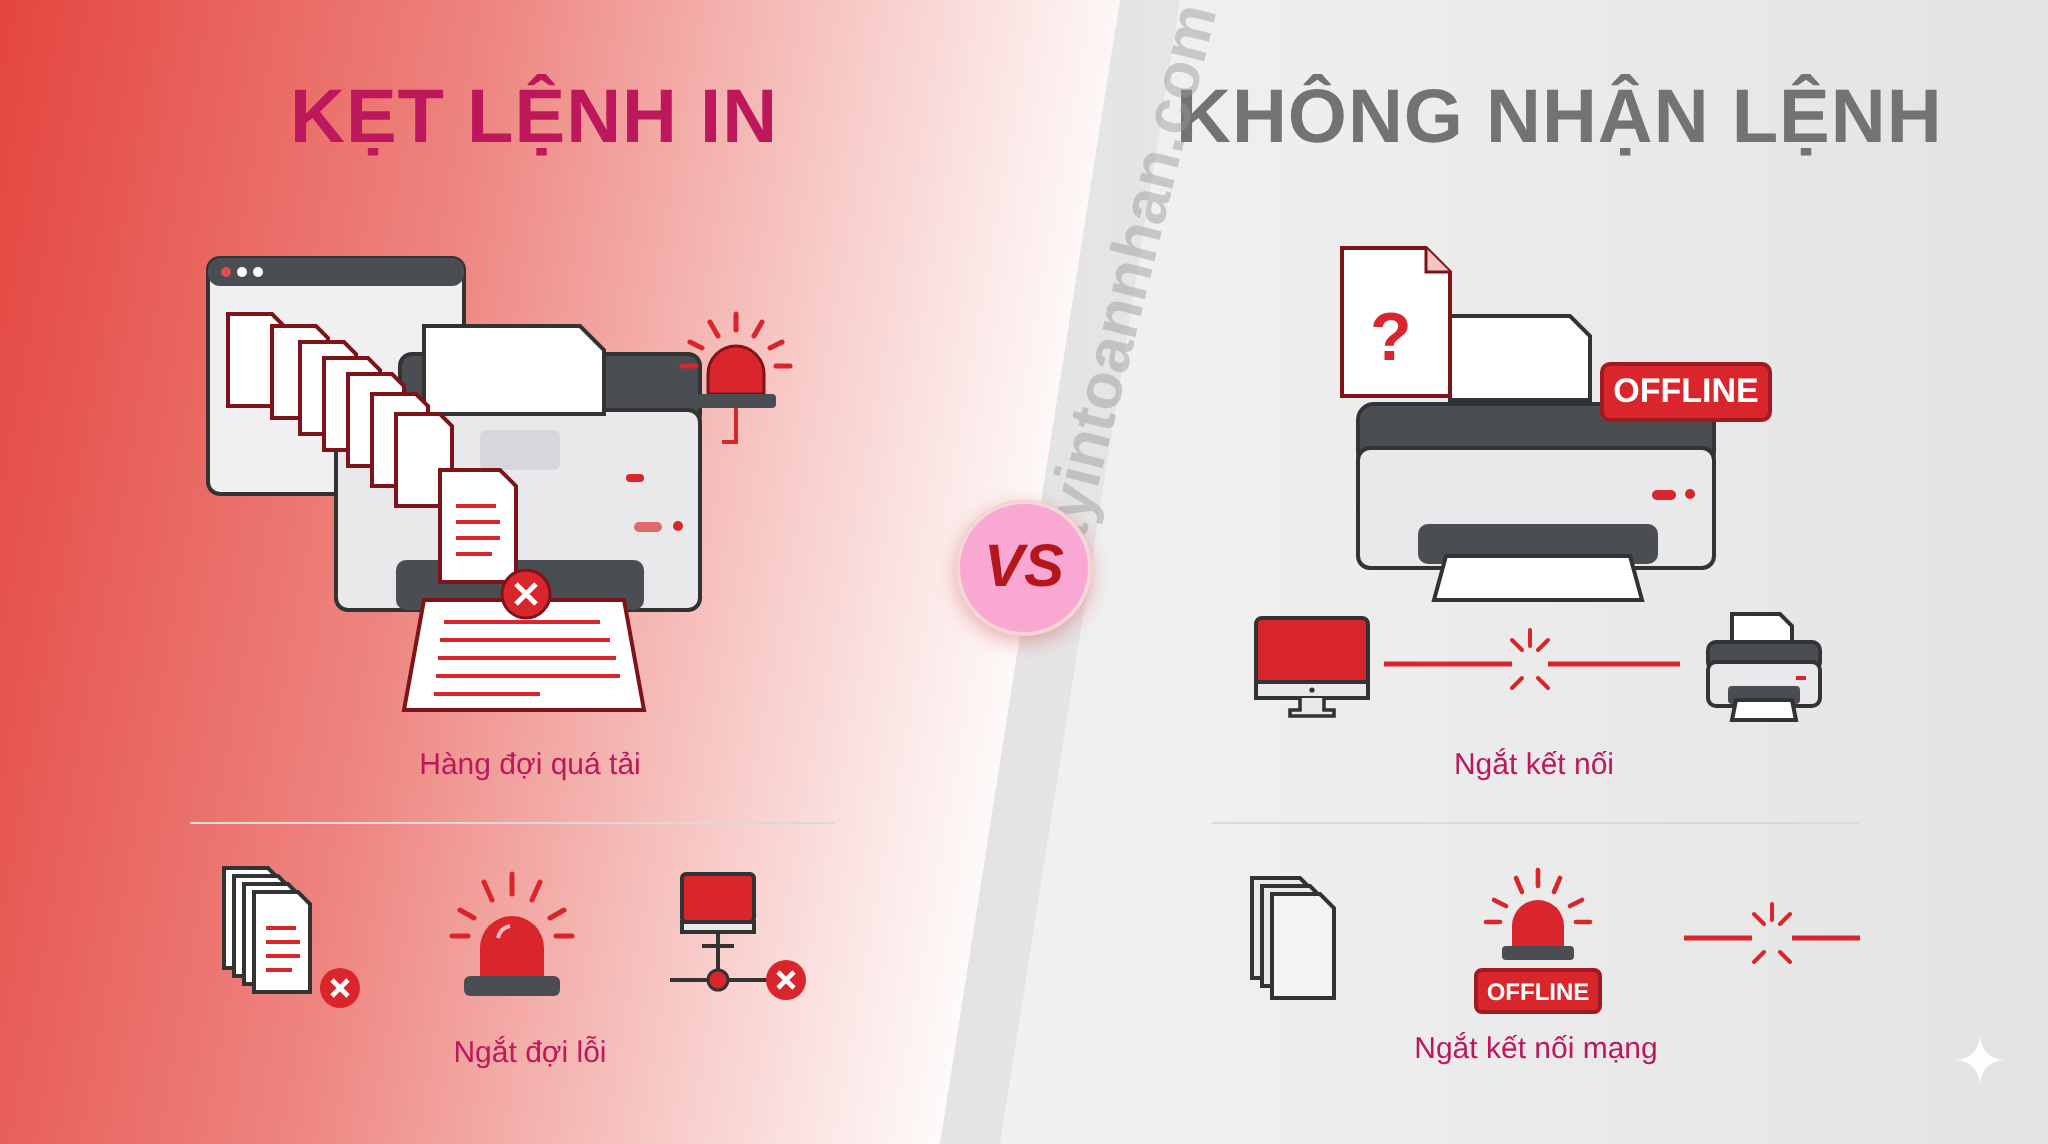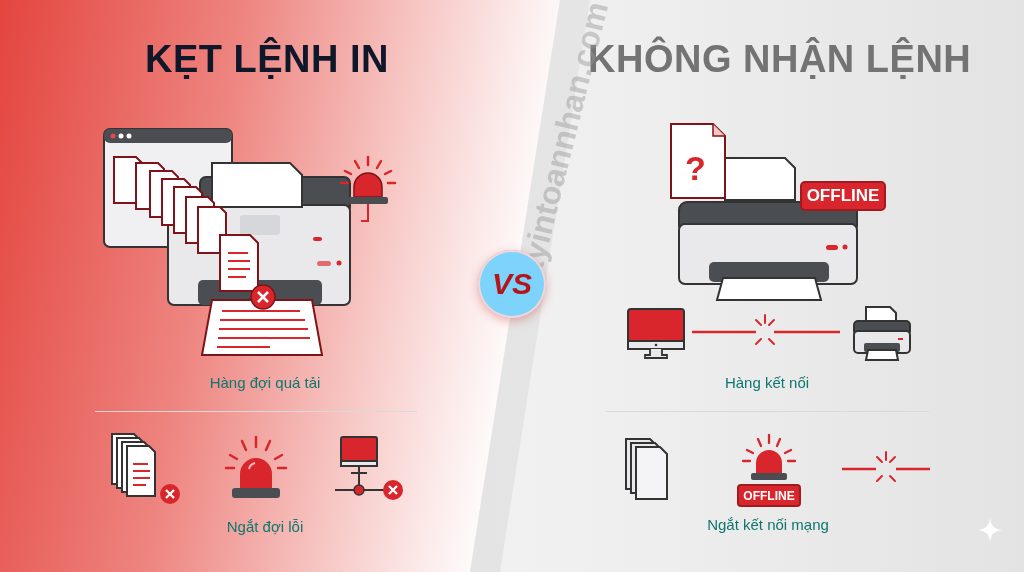--- a/index.html
+++ b/index.html
@@ -10,32 +10,32 @@
     background: linear-gradient(100deg, #e4453f 0%, #ee8580 22%, #f7c9c6 38%, #fbe9e8 46%, #ffffff 52%);
     clip-path: polygon(0 0, 560px 0, 470px 572px, 0 572px); }
   .bg-right { position:absolute; left:0; top:0; width:100%; height:100%;
     background: linear-gradient(90deg, #f7f7f7 0%, #efefef 60%, #e3e3e3 100%);
     clip-path: polygon(560px 0, 1024px 0, 1024px 572px, 470px 572px); }
   .divider-shadow { position:absolute; left:0; top:0; width:100%; height:100%;
     background: linear-gradient(90deg, rgba(0,0,0,0.10), rgba(0,0,0,0));
     clip-path: polygon(560px 0, 590px 0, 500px 572px, 470px 572px); }
 
   .title { position:absolute; top:38px; font-weight:bold; font-size:38px; letter-spacing:0.5px; }
-  .title-left { left:145px; color:#0f172a; }
+  .title-left { left:145px; color:#be185d; }
   .title-right { left:588px; color:#737373; }
 
-  .label { position:absolute; font-size:15px; color:#0f766e; text-align:center; }
+  .label { position:absolute; font-size:15px; color:#be185d; text-align:center; }
   .hr { position:absolute; height:1px; background:#d9d9d9; }
 
   .watermark { position:absolute; left:505px; top:300px; transform-origin:left top;
     transform: rotate(-76deg); font-size:32px; font-weight:bold; color:rgba(150,150,150,0.45);
     white-space:nowrap; }
 
   .vs { position:absolute; left:478px; top:250px; width:68px; height:68px; border-radius:50%;
-    background:#7dd3fc; box-shadow:0 3px 10px rgba(200,40,40,0.35), inset 0 0 0 2px #f3d6d5;
+    background:#f9a8d4; box-shadow:0 3px 10px rgba(200,40,40,0.35), inset 0 0 0 2px #f3d6d5;
     display:flex; align-items:center; justify-content:center;
     font-weight:bold; font-style:italic; font-size:30px; color:#b5161c; }
 
   .sparkle { position:absolute; left:978px; top:518px; width:24px; height:24px; }
   svg { position:absolute; overflow:visible; }
 </style>
 </head>
 <body>
 
 <div class="bg">
@@ -202,21 +202,21 @@
 </svg>
 <svg style="left:850px;top:305px" width="65" height="60">
   <path d="M16 2 h24 l6 6 v12 h-30 z" fill="#fff" stroke="#333" stroke-width="2"></path>
   <rect x="4" y="16" width="56" height="14" rx="4" fill="#4a4d52" stroke="#333" stroke-width="2"></rect>
   <rect x="4" y="26" width="56" height="22" rx="4" fill="#e9e9ec" stroke="#333" stroke-width="2"></rect>
   <rect x="48" y="33" width="5" height="2" fill="#d8262c"></rect>
   <rect x="14" y="38" width="36" height="9" rx="2" fill="#4a4d52"></rect>
   <path d="M18 45 h28 l2 10 h-32 z" fill="#fff" stroke="#333" stroke-width="2"></path>
 </svg>
 
-<div class="label" style="left:652px;top:374px;width:230px">Hàng kết nối</div>
+<div class="label" style="left:652px;top:374px;width:230px">Ngắt kết nối</div>
 <div class="hr" style="left:606px;top:411px;width:323px"></div>
 
 <svg style="left:622px;top:435px" width="60" height="70">
   <g stroke="#333" stroke-width="2" fill="#e9e9ec">
     <path d="M4 4 h24 l6 6 v44 h-30 z"></path>
       <path d="M9 8 h24 l6 6 v44 h-30 z"></path>
       <path d="M14 12 h24 l7 7 v45 h-31 z" fill="#f4f4f6"></path>
   </g>
 </svg>
 <svg style="left:735px;top:433px" width="70" height="50">

